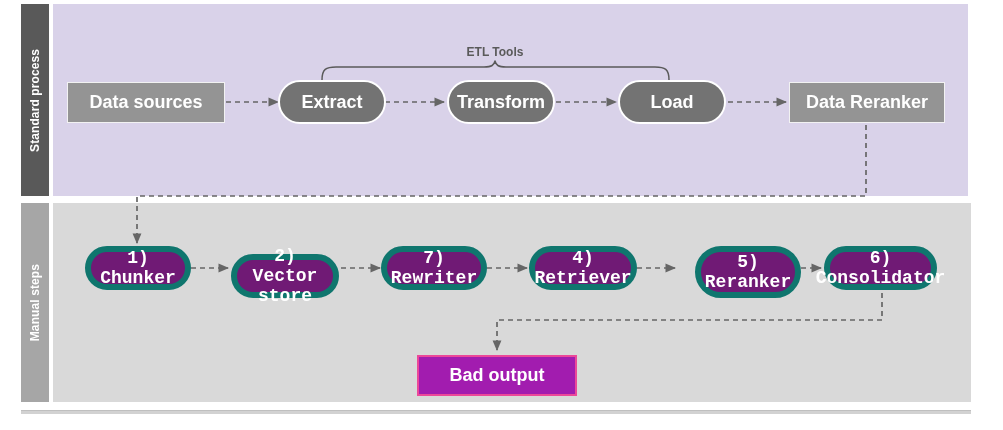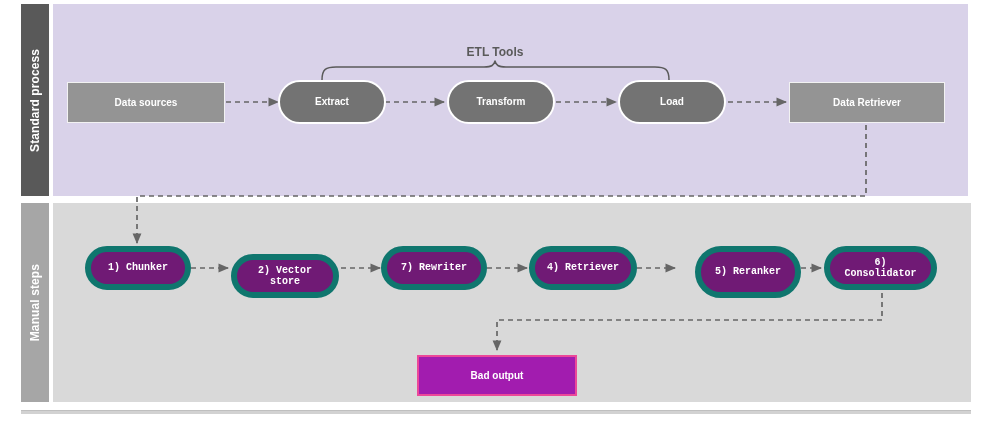--- a/index.html
+++ b/index.html
@@ -85,21 +85,21 @@
   
   .node {
     position: absolute;
     box-sizing: border-box;
     display: flex;
     align-items: center;
     justify-content: center;
     text-align: center;
     color: #ffffff;
     font-weight: bold;
-    font-size: 10px;
+    font-size: 18px;
     line-height: 1.12;
     z-index: 5;
   }
   .node-rect {
     background: #949494;
     border: 1px solid #f2f2f2;
   }
   .node-pill-purple {
     background: #737373;
     border: 2px solid #ffffff;
@@ -198,21 +198,21 @@
 
   <div class="node node-pill-purple" style="left:447px; top:80px; width:108px; height:44px;">
     <span>Transform</span>
   </div>
 
   <div class="node node-pill-purple" style="left:618px; top:80px; width:108px; height:44px;">
     <span>Load</span>
   </div>
 
   <div class="node node-rect" style="left:789px; top:82px; width:156px; height:41px;">
-    <span>Data Retriever</span>
+    <span>Data Reranker</span>
   </div>
 
   <div class="node node-pill-gray" style="left:85px; top:246px; width:106px; height:44px;">
     <span>1) Chunker</span>
   </div>
 
   <div class="node node-pill-gray" style="left:231px; top:246px; width:108px; height:44px; padding:0 14px;margin-top:8px;">
     <span>2) Vector store</span>
   </div>
 

